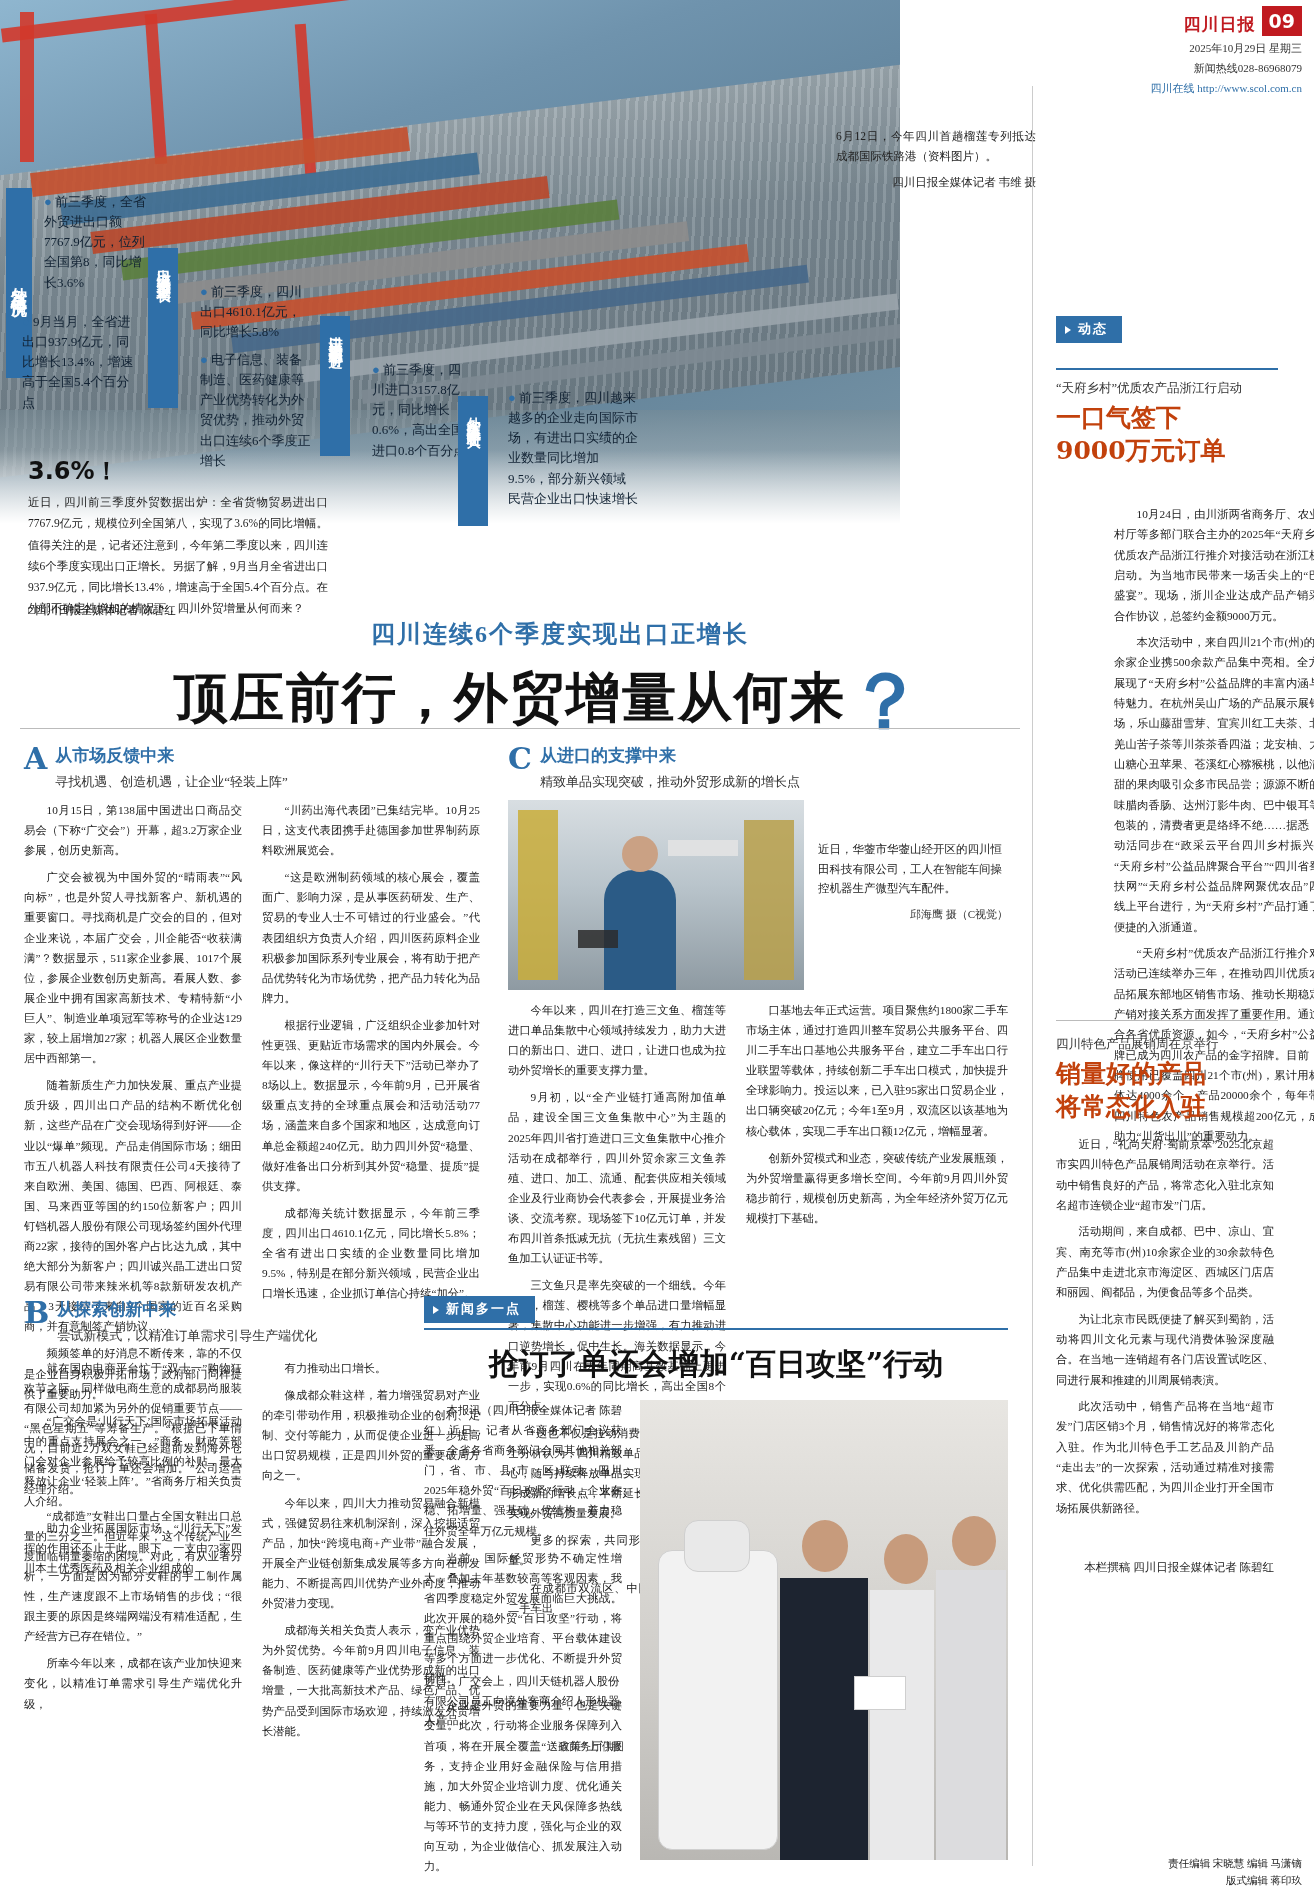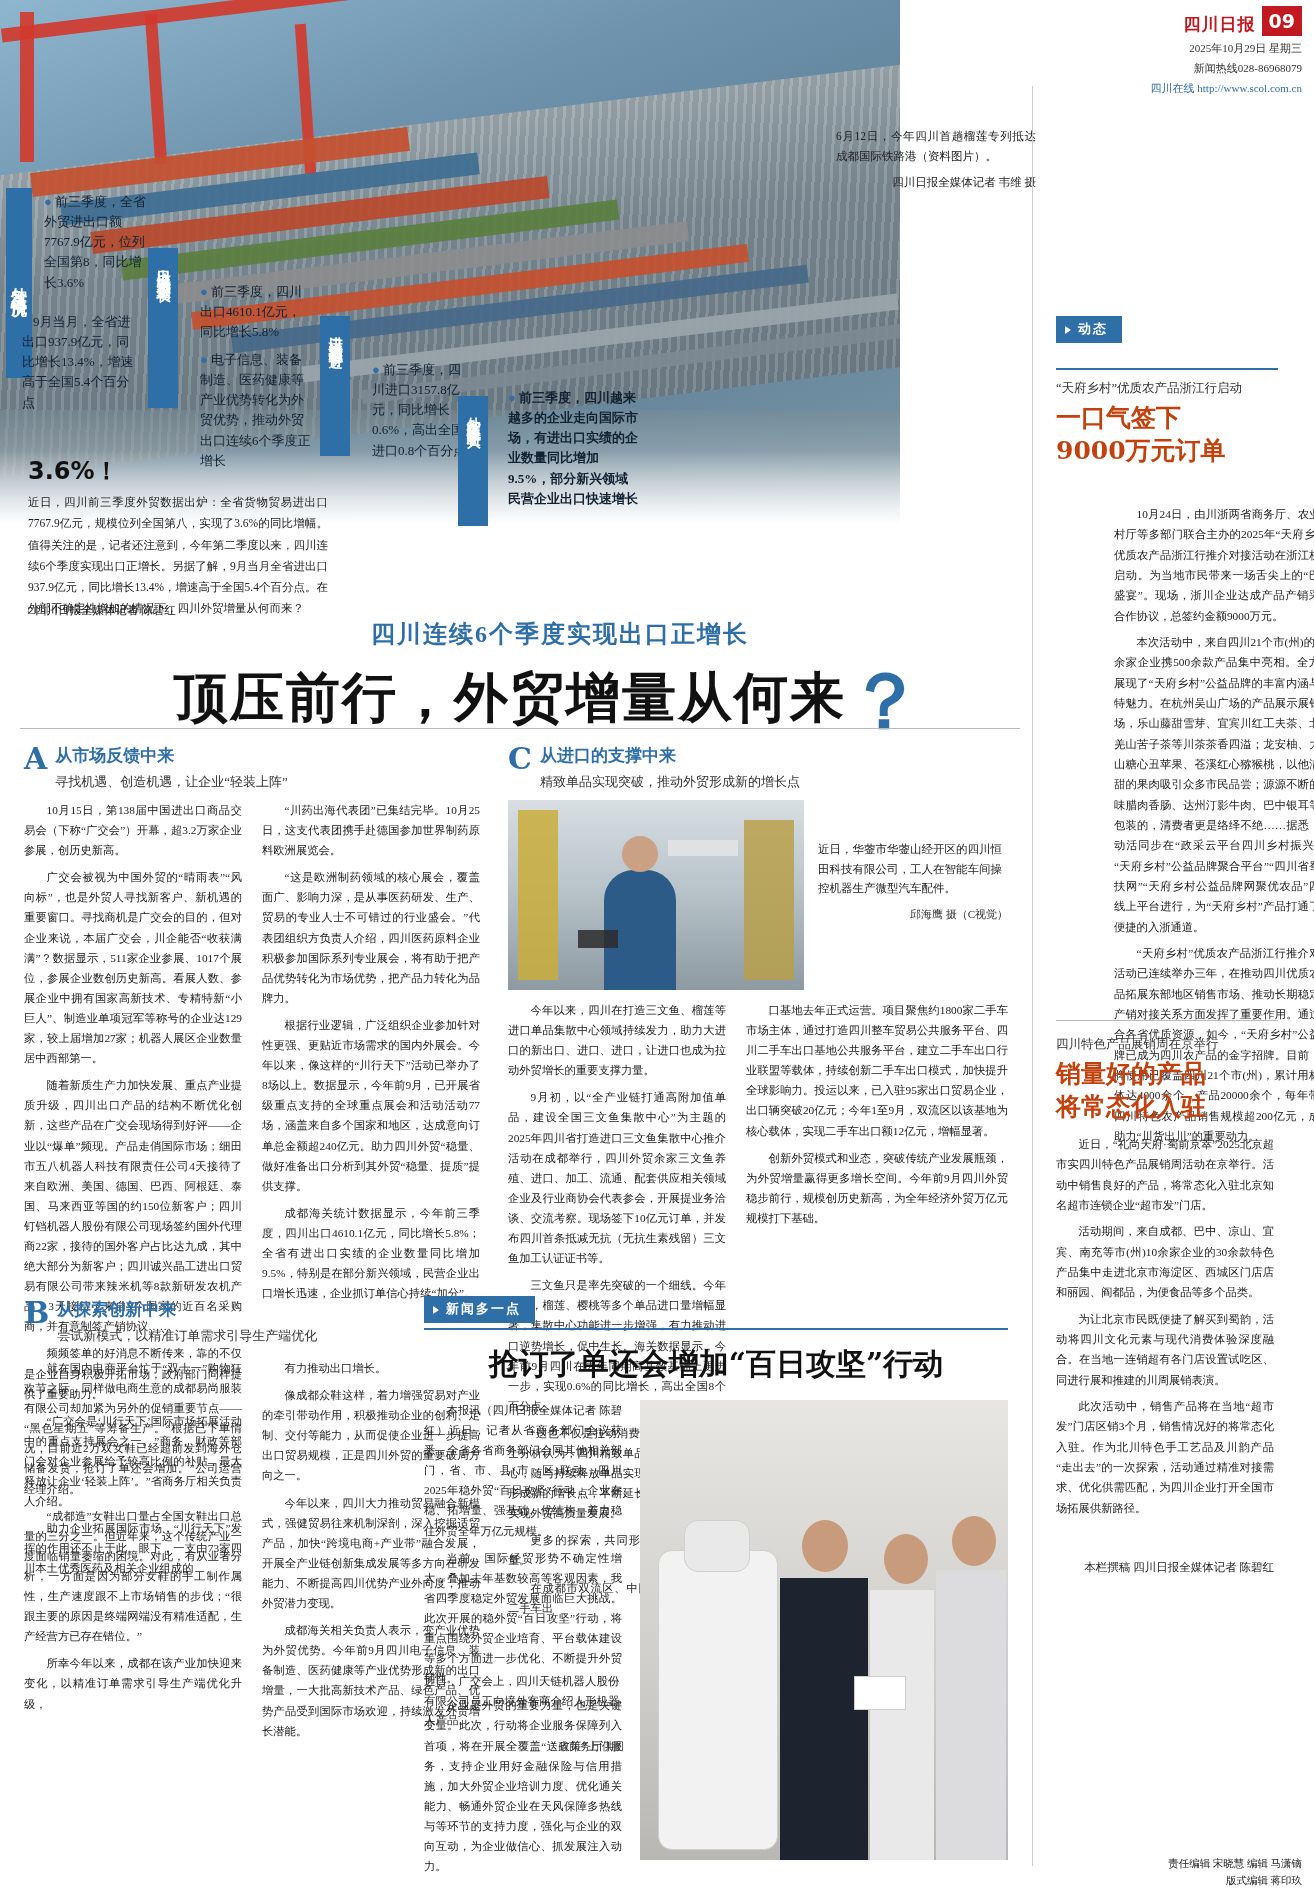--- a/index.html
+++ b/index.html
@@ -258,21 +258,21 @@
   <div class="bub" style="left:200px;top:350px;width:112px;">
     <span class="dot">●</span>
     <span>电子信息、装备制造、医药健康等产业优势转化为外贸优势，推动外贸出口连续6个季度正增长</span>
   </div>
   <div class="vbar" style="left:320px;top:316px;height:140px;">进口逆势增长稳中有进</div>
   <div class="bub" style="left:372px;top:360px;width:96px;">
     <span class="dot">●</span>
     <span>前三季度，四川进口3157.8亿元，同比增长0.6%，高出全国进口0.8个百分点</span>
   </div>
   <div class="vbar" style="left:458px;top:396px;height:130px;">外贸主体队伍不断壮大</div>
-  <div class="bub" style="left:508px;top:388px;width:130px;font-weight:bold;">
+  <div class="bub" style="left:508px;top:388px;width:130px;">
     <span class="dot">●</span>
     <span>前三季度，四川越来越多的企业走向国际市场，有进出口实绩的企业数量同比增加9.5%，部分新兴领域民营企业出口快速增长</span>
   </div>
 
   <div class="lead-big">3.6%！</div>
   <div class="lead-body">近日，四川前三季度外贸数据出炉：全省货物贸易进出口7767.9亿元，规模位列全国第八，实现了3.6%的同比增幅。值得关注的是，记者还注意到，今年第二季度以来，四川连续6个季度实现出口正增长。另据了解，9月当月全省进出口937.9亿元，同比增长13.4%，增速高于全国5.4个百分点。在外部不确定性增加的情况下，四川外贸增量从何而来？</div>
   <div class="lead-sign">□四川日报全媒体记者 陈碧红</div>
 
   <div class="kicker">四川连续6个季度实现出口正增长</div>
   <div class="headline">

